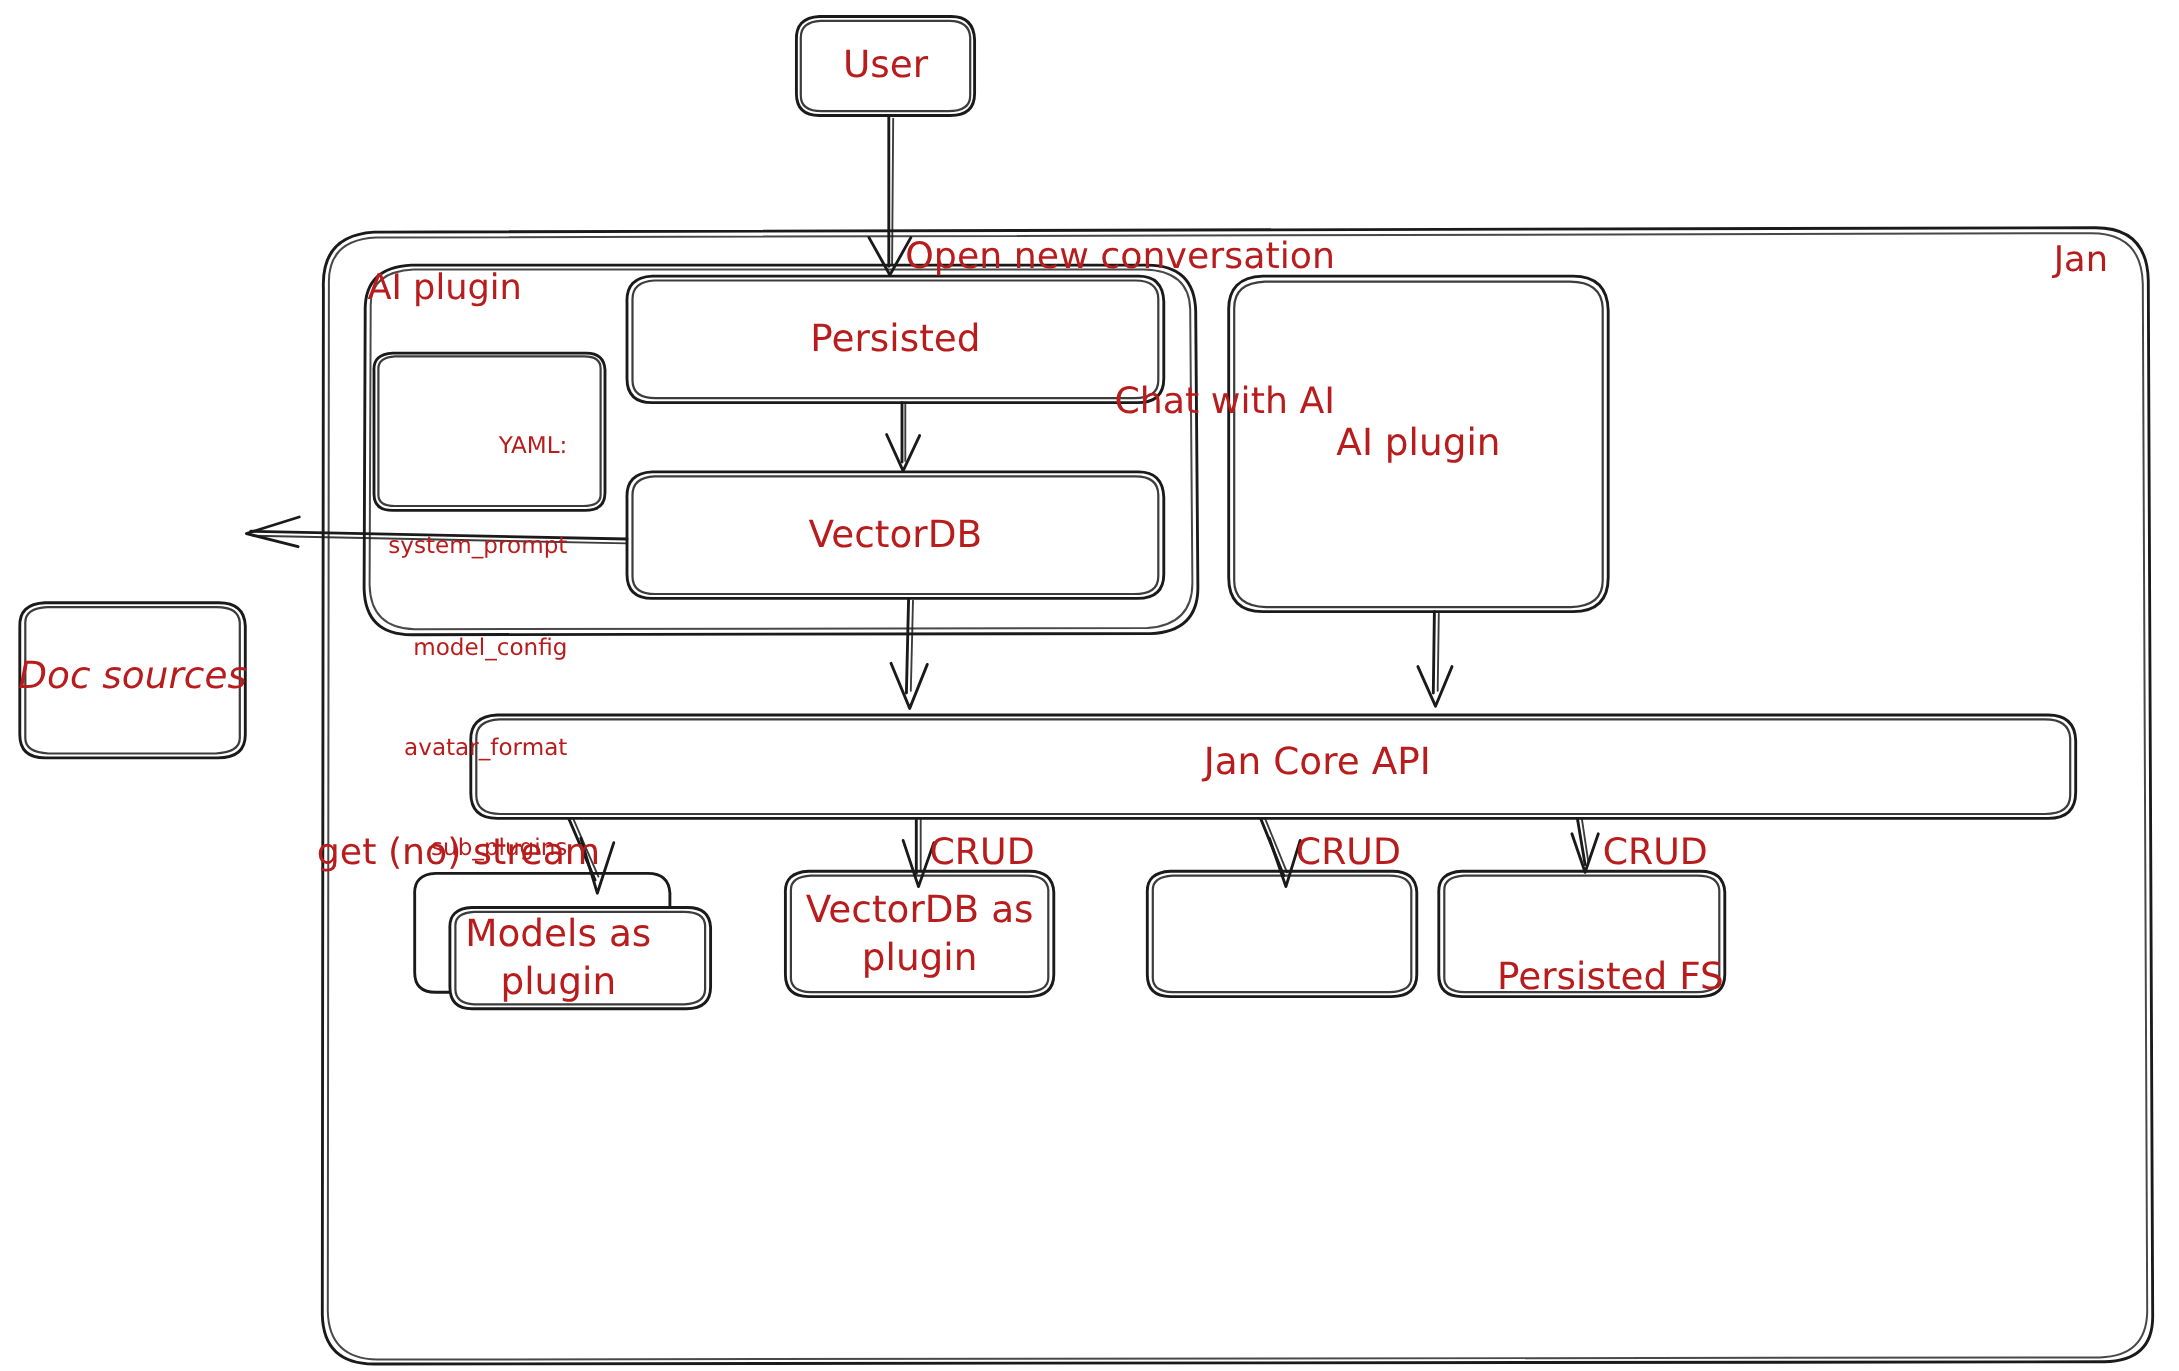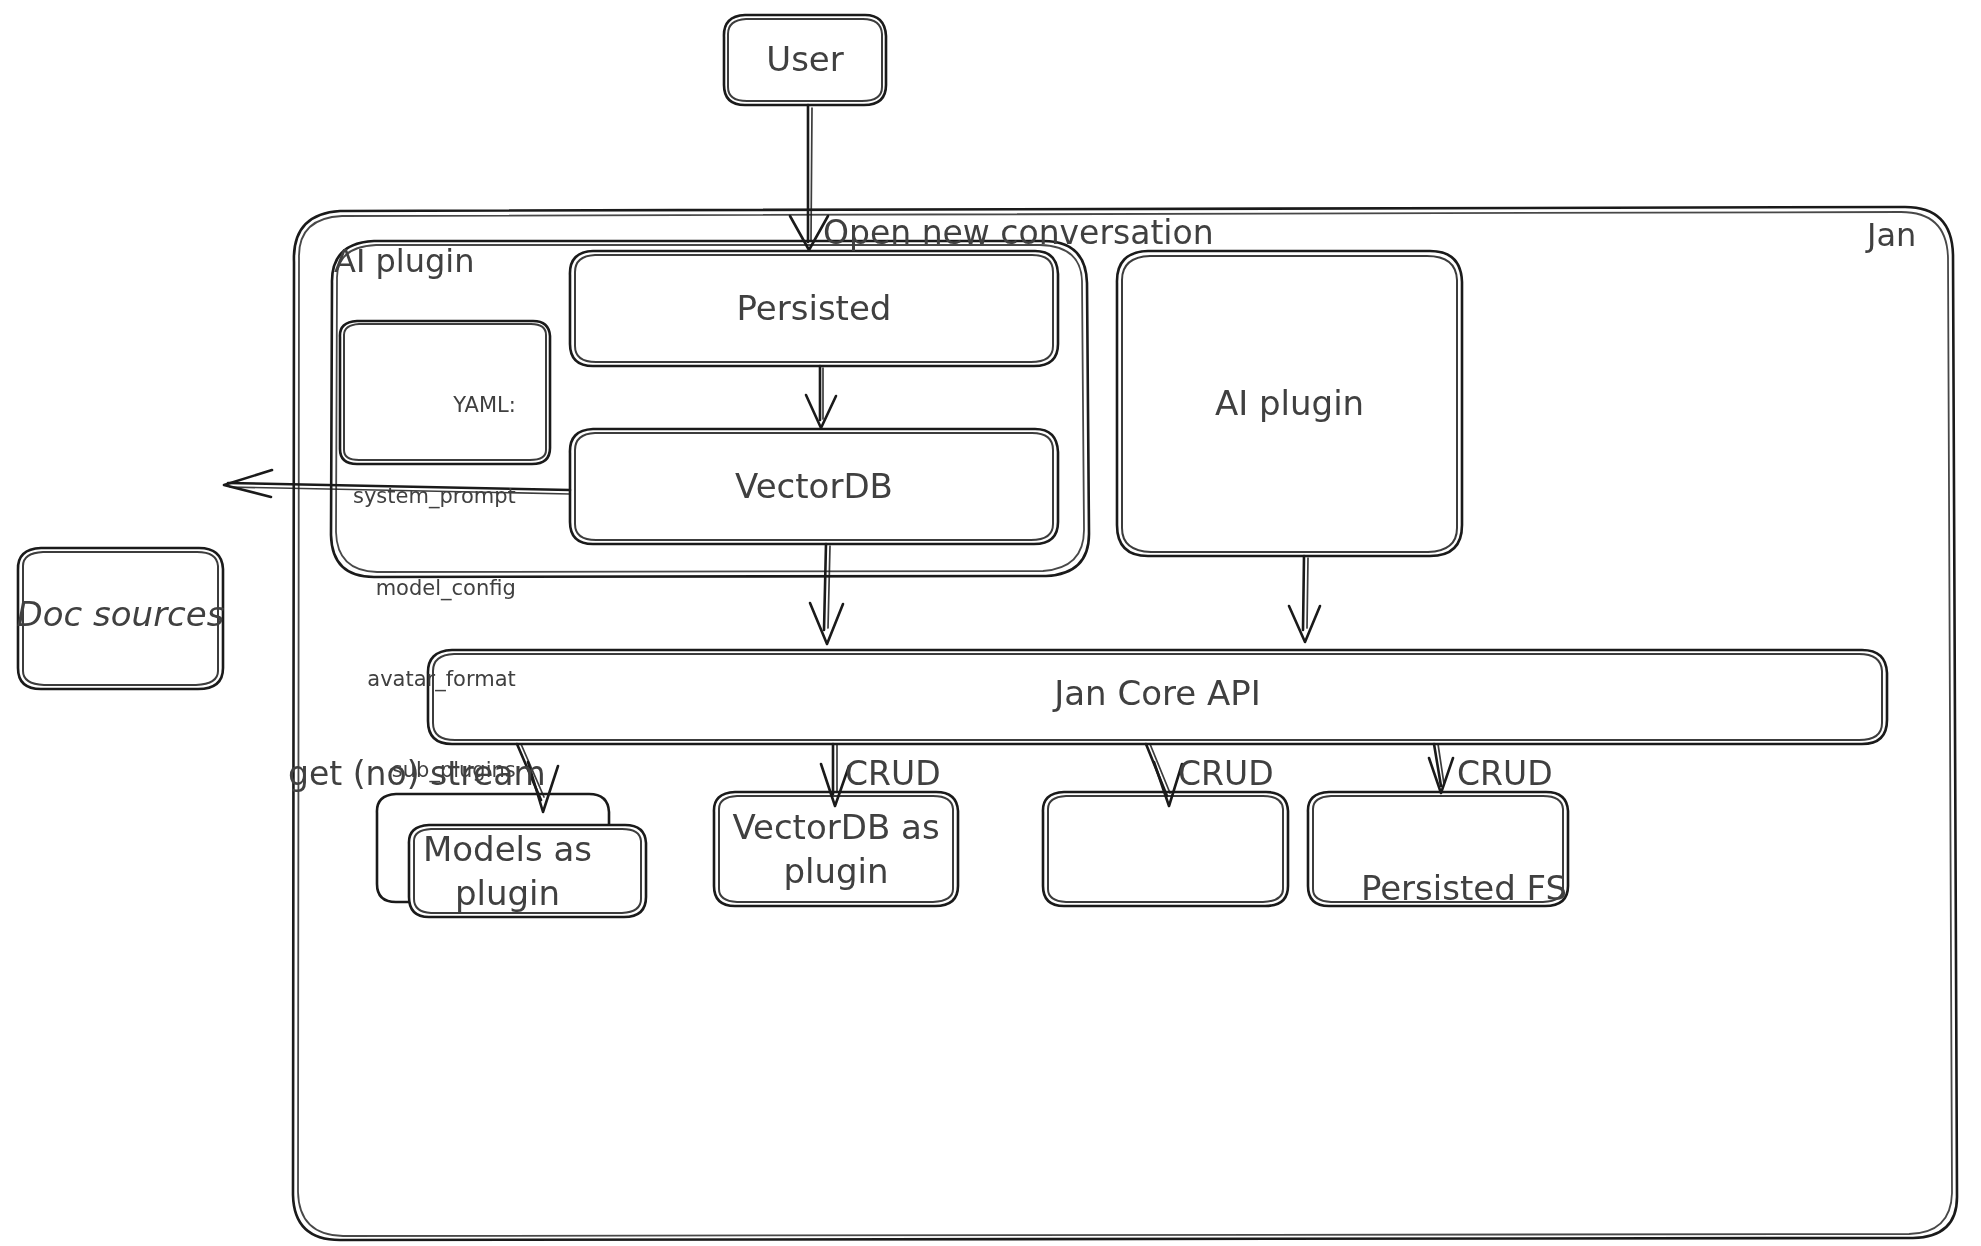--- a/index.html
+++ b/index.html
@@ -19,21 +19,21 @@
   }
   svg.layer {
     position: absolute;
     left: 0;
     top: 0;
     width: 1981px;
     height: 1246px;
   }
   .node-label, .edge-label, .container-label, .yaml-text {
     position: absolute;
-    color: #404040;
+    color: #b91c1c;
     font-family: "DejaVu Sans", sans-serif;
     white-space: pre;
     pointer-events: none;
   }
   .node-label {
     font-size: 34px;
     text-align: center;
     line-height: 1.28;
   }
   .node-label.two-line { line-height: 1.3; }
@@ -206,41 +206,42 @@
   <div class="node-label centerbox" style="left:724px; top:15px; width:162px; height:90px;">User</div>
 
   <div class="node-label centerbox" style="left:570px; top:251px; width:488px; height:115px;">Persisted</div>
 
   <div class="node-label centerbox" style="left:570px; top:429px; width:488px; height:115px;">VectorDB</div>
 
   <div class="node-label centerbox" style="left:1117px; top:251px; width:345px; height:305px;">AI plugin</div>
 
   <div class="node-label centerbox" style="left:18px; top:544px; width:205px; height:141px;font-style:italic;">Doc sources</div>
 
-  <div class="node-label centerbox" style="left:428px; top:650px; width:1459px; height:88px;">Jan Core API</div>
+  <div class="node-label centerbox" style="left:428px; top:650px; width:1459px; height:88px;padding-left:40px;">Jan Core API</div>
 
   <div class="node-label centerbox two-line" style="left:409px; top:825px; width:197px; height:92px;"><span style="white-space:pre-line;">Models as
 plugin</span></div>
 
   <div class="node-label centerbox two-line" style="left:714px; top:792px; width:244px; height:114px;"><span style="white-space:pre-line;">VectorDB as
 plugin</span></div>
 
 
   <div class="node-label centerbox" style="left:1308px; top:792px; width:312px; height:114px;margin-top:40px;">Persisted FS</div>
 
   <div class="yaml-text" style="left:353px; top:329px;">
     <div>YAML:</div>
     <div>system_prompt</div>
     <div>model_config</div>
     <div>avatar_format</div>
     <div>sub_plugins</div>
   </div>
 
   <div class="edge-label" style="left:823px; top:124px;">
     <div>Open new conversation</div>
+    <div>Chat with AI</div>
   </div>
 
   <div class="edge-label" style="left:288px; top:752px;">get (no) stream</div>
 
   <div class="edge-label" style="left:845px; top:752px;">CRUD</div>
 
   <div class="edge-label" style="left:1178px; top:752px;">CRUD</div>
 
   <div class="edge-label" style="left:1457px; top:752px;">CRUD</div>
 

